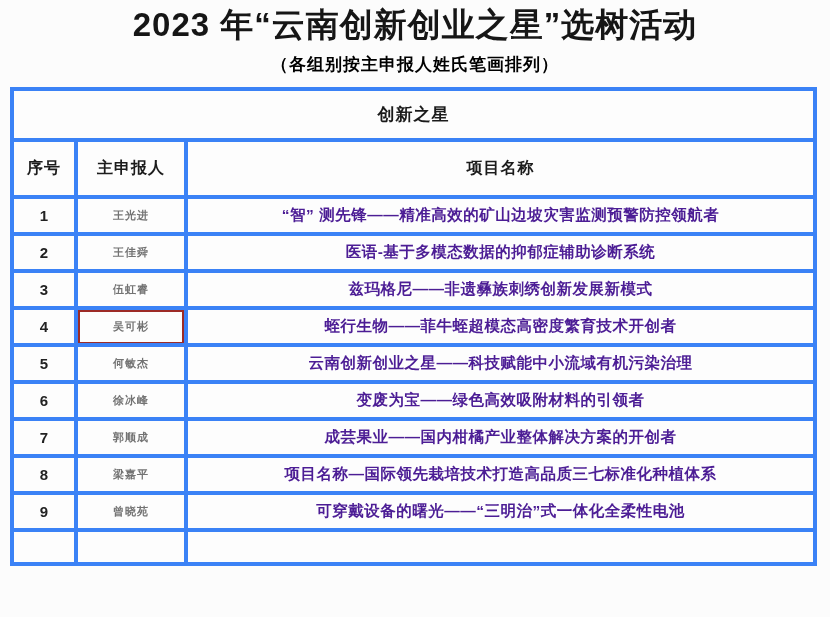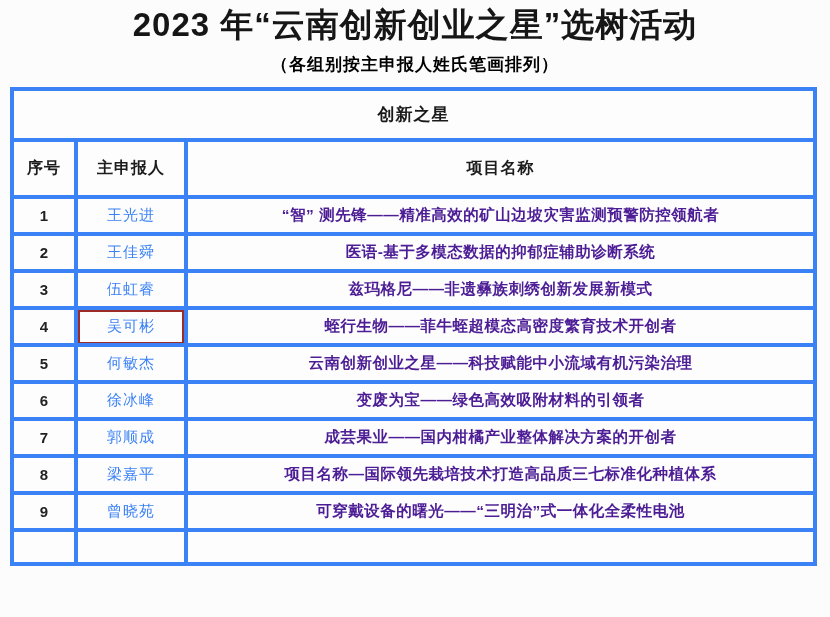--- a/index.html
+++ b/index.html
@@ -61,24 +61,24 @@
     letter-spacing: 1px;
     text-align: center;
   }
   tbody td { height: 33px; }
   td.cell-no {
     font-size: 15px;
     font-weight: 600;
     color: #222;
   }
   td.cell-name {
-    font-size: 15px;
-    font-weight: 400;
+    font-size: 11px;
+    font-weight: 700;
     letter-spacing: 1px;
-    color: #3b82f6;
+    color: #737373;
   }
   td.cell-project {
     font-size: 15.5px;
     font-weight: 600;
     letter-spacing: 0.5px;
     color: #4c1d95;
   }
   td.hl { position: relative; }
   .hl-box {
     position: absolute;

